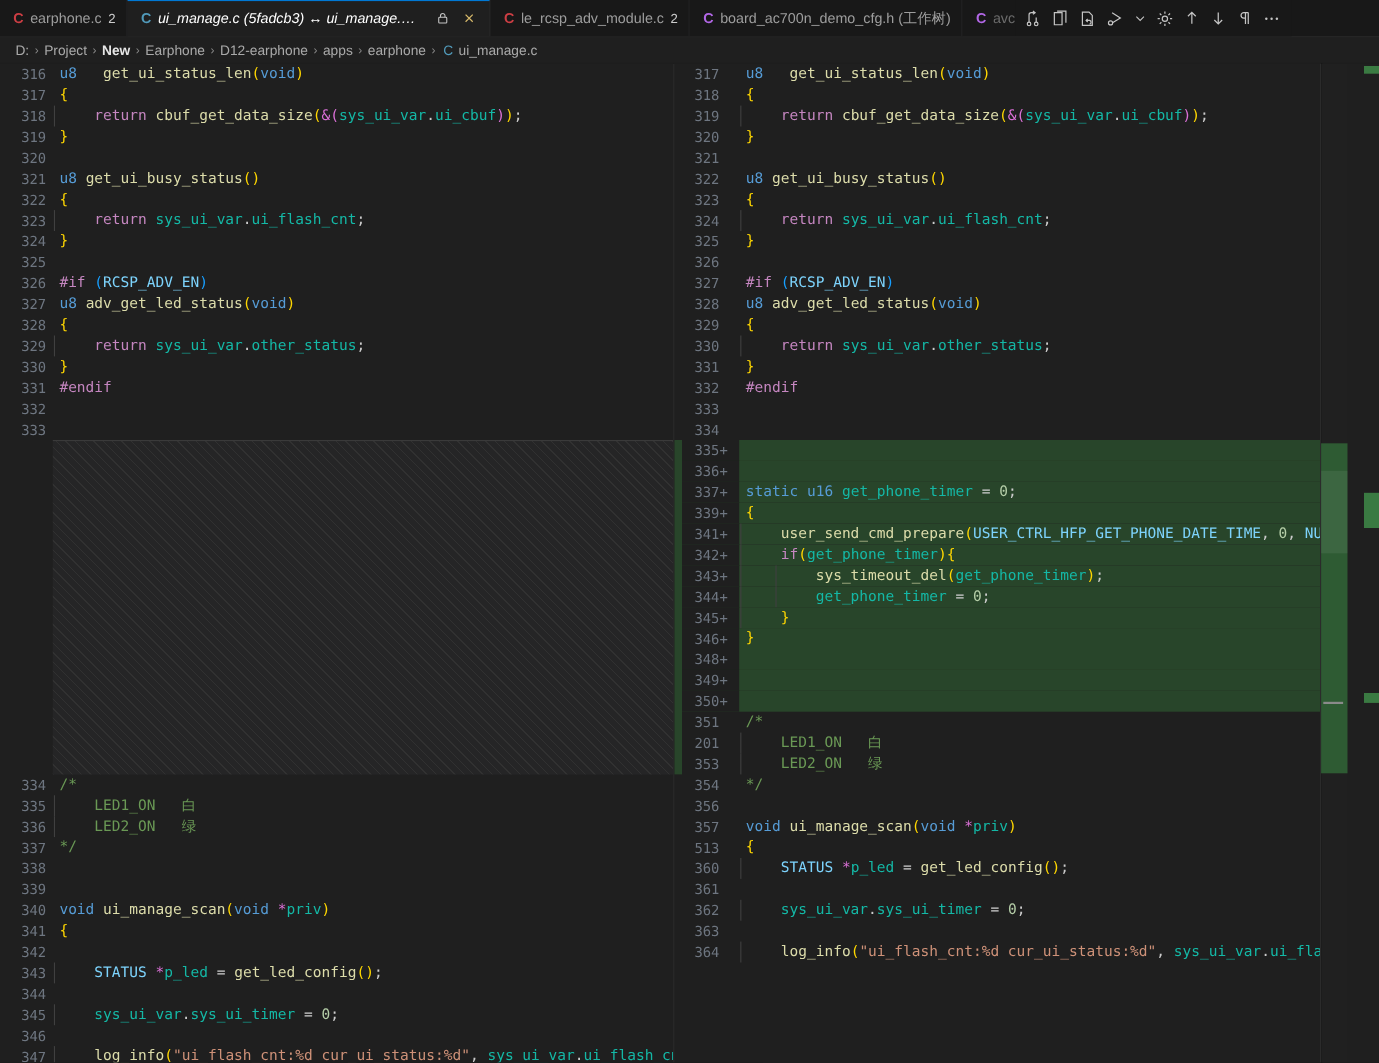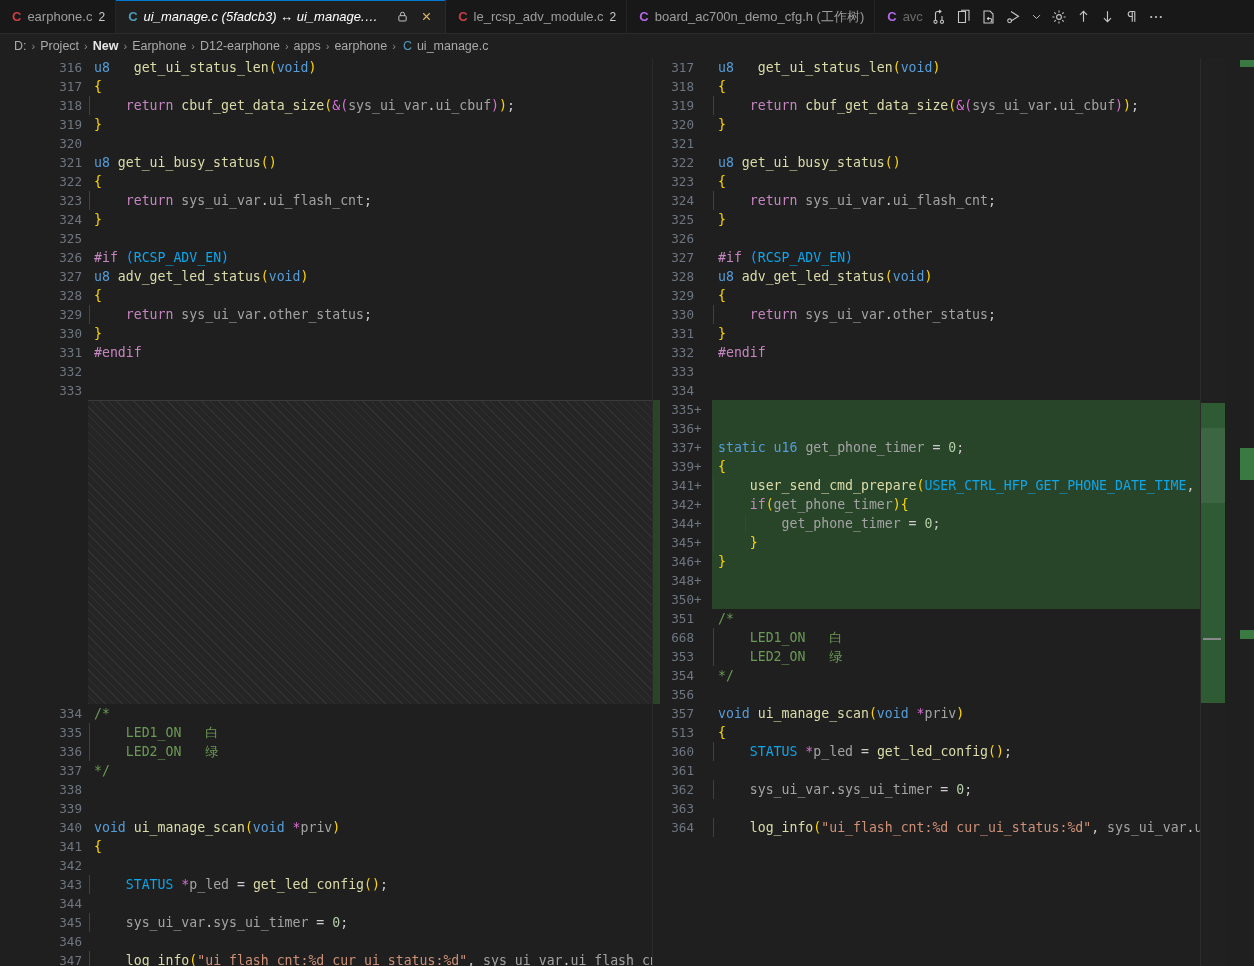--- a/index.html
+++ b/index.html
@@ -92,21 +92,21 @@
     position: relative;
     height: 908px;
     display: flex;
     background: #1f1f1f;
   }
   .pane {
     position: relative;
     overflow: hidden;
     background: #1f1f1f;
   }
-  .pane.left  { width: 612px; margin-left: 40px; }
+  .pane.left  { width: 612px; }
   .pane.mid   { width: 8px; background: #1f1f1f; border-left: 1px solid #2b2b2b; }
   .pane.right { width: 590px; }
 
   .codearea { position: relative; }
   .row {
     height: 19px; line-height: 19px;
     display: flex; align-items: stretch;
     font-family: "DejaVu Sans Mono", monospace;
     font-size: 13.2px;
     white-space: pre;
@@ -126,30 +126,30 @@
   .row.add { background: #28452a; }
   .row.add .gutter { background: #1f1f1f; }
 
   
   .ig { position: absolute; width: 1px; background: #404040; top: 0; bottom: 0; }
 
   
   .kw   { color: #569cd6; }   
   .kw2  { color: #c586c0; }
   .fn   { color: #dcdcaa; }
-  .var  { color: #a3a3a3; }
+  .var  { color: #14b8a6; }
   .num  { color: #b5cea8; }
   .str  { color: #ce9178; }
   .cmt  { color: #6a9955; }
   .pun  { color: #cccccc; }
   .brkY { color: #ffd700; }
   .brkP { color: #da70d6; }
   .brkB { color: #179fff; }
   .mac  { color: #c586c0; }
-  .cnst { color: #0ea5e9; }
+  .cnst { color: #7dd3fc; }
 
   
   .hatch {
     position: absolute;
     background-color: #252526;
     background-image: repeating-linear-gradient(
       45deg,
       #313131 0px, #313131 1px,
       #252526 1px, #252526 6px
     );
@@ -370,27 +370,29 @@
         <div class="row"><div class="gutter"><span class="gn">331</span><span class="plus" style="visibility:hidden">+</span></div><div class="code"><span class="brkY">}</span></div></div>
         <div class="row"><div class="gutter"><span class="gn">332</span><span class="plus" style="visibility:hidden">+</span></div><div class="code"><span class="mac">#endif</span></div></div>
         <div class="row"><div class="gutter"><span class="gn">333</span><span class="plus" style="visibility:hidden">+</span></div><div class="code"></div></div>
         <div class="row"><div class="gutter"><span class="gn">334</span><span class="plus" style="visibility:hidden">+</span></div><div class="code"></div></div>
         <div class="row add"><div class="gutter"><span class="gn">335</span><span class="plus">+</span></div><div class="code"></div></div>
         <div class="row add"><div class="gutter"><span class="gn">336</span><span class="plus">+</span></div><div class="code"></div></div>
         <div class="row add"><div class="gutter"><span class="gn">337</span><span class="plus">+</span></div><div class="code"><span class="kw">static</span> <span class="kw">u16</span> <span class="var">get_phone_timer</span> <span class="pun">=</span> <span class="num">0</span><span class="pun">;</span></div></div>
         <div class="row add"><div class="gutter"><span class="gn">339</span><span class="plus">+</span></div><div class="code"><span class="brkY">{</span></div></div>
         <div class="row add"><div class="gutter"><span class="gn">341</span><span class="plus">+</span></div><div class="code"><span class="ig" style="left:1px"></span>    <span class="fn">user_send_cmd_prepare</span><span class="brkY">(</span><span class="cnst">USER_CTRL_HFP_GET_PHONE_DATE_TIME</span><span class="pun">,</span> <span class="num">0</span><span class="pun">,</span> <span class="cnst">NULL</span></div></div>
         <div class="row add"><div class="gutter"><span class="gn">342</span><span class="plus">+</span></div><div class="code"><span class="ig" style="left:1px"></span>    <span class="kw2">if</span><span class="brkY">(</span><span class="var">get_phone_timer</span><span class="brkY">)</span><span class="brkY">{</span></div></div>
+        <div class="row add"><div class="gutter"><span class="gn">343</span><span class="plus">+</span></div><div class="code"><span class="ig" style="left:1px"></span><span class="ig" style="left:32.72px"></span>        <span class="fn">sys_timeout_del</span><span class="brkY">(</span><span class="var">get_phone_timer</span><span class="brkY">)</span><span class="pun">;</span></div></div>
         <div class="row add"><div class="gutter"><span class="gn">344</span><span class="plus">+</span></div><div class="code"><span class="ig" style="left:1px"></span><span class="ig" style="left:32.72px"></span>        <span class="var">get_phone_timer</span> <span class="pun">=</span> <span class="num">0</span><span class="pun">;</span></div></div>
         <div class="row add"><div class="gutter"><span class="gn">345</span><span class="plus">+</span></div><div class="code"><span class="ig" style="left:1px"></span>    <span class="brkY">}</span></div></div>
         <div class="row add"><div class="gutter"><span class="gn">346</span><span class="plus">+</span></div><div class="code"><span class="brkY">}</span></div></div>
         <div class="row add"><div class="gutter"><span class="gn">348</span><span class="plus">+</span></div><div class="code"></div></div>
+        <div class="row add"><div class="gutter"><span class="gn">349</span><span class="plus">+</span></div><div class="code"></div></div>
         <div class="row add"><div class="gutter"><span class="gn">350</span><span class="plus">+</span></div><div class="code"></div></div>
         <div class="row"><div class="gutter"><span class="gn">351</span><span class="plus" style="visibility:hidden">+</span></div><div class="code"><span class="cmt">/*</span></div></div>
-        <div class="row"><div class="gutter"><span class="gn">668</span><span class="plus" style="visibility:hidden">+</span></div><div class="code"><span class="ig" style="left:1px"></span><span class="cmt">    LED1_ON   白</span></div></div>
+        <div class="row"><div class="gutter"><span class="gn">201</span><span class="plus" style="visibility:hidden">+</span></div><div class="code"><span class="ig" style="left:1px"></span><span class="cmt">    LED1_ON   白</span></div></div>
         <div class="row"><div class="gutter"><span class="gn">353</span><span class="plus" style="visibility:hidden">+</span></div><div class="code"><span class="ig" style="left:1px"></span><span class="cmt">    LED2_ON   绿</span></div></div>
         <div class="row"><div class="gutter"><span class="gn">354</span><span class="plus" style="visibility:hidden">+</span></div><div class="code"><span class="cmt">*/</span></div></div>
         <div class="row"><div class="gutter"><span class="gn">356</span><span class="plus" style="visibility:hidden">+</span></div><div class="code"></div></div>
         <div class="row"><div class="gutter"><span class="gn">357</span><span class="plus" style="visibility:hidden">+</span></div><div class="code"><span class="kw">void</span> <span class="fn">ui_manage_scan</span><span class="brkY">(</span><span class="kw">void</span> <span class="brkP">*</span><span class="var">priv</span><span class="brkY">)</span></div></div>
         <div class="row"><div class="gutter"><span class="gn">513</span><span class="plus" style="visibility:hidden">+</span></div><div class="code"><span class="brkY">{</span></div></div>
         <div class="row"><div class="gutter"><span class="gn">360</span><span class="plus" style="visibility:hidden">+</span></div><div class="code"><span class="ig" style="left:1px"></span>    <span class="cnst">STATUS</span> <span class="brkP">*</span><span class="var">p_led</span> <span class="pun">=</span> <span class="fn">get_led_config</span><span class="brkY">(</span><span class="brkY">)</span><span class="pun">;</span></div></div>
         <div class="row"><div class="gutter"><span class="gn">361</span><span class="plus" style="visibility:hidden">+</span></div><div class="code"></div></div>
         <div class="row"><div class="gutter"><span class="gn">362</span><span class="plus" style="visibility:hidden">+</span></div><div class="code"><span class="ig" style="left:1px"></span>    <span class="var">sys_ui_var</span><span class="pun">.</span><span class="var">sys_ui_timer</span> <span class="pun">=</span> <span class="num">0</span><span class="pun">;</span></div></div>
         <div class="row"><div class="gutter"><span class="gn">363</span><span class="plus" style="visibility:hidden">+</span></div><div class="code"></div></div>
         <div class="row"><div class="gutter"><span class="gn">364</span><span class="plus" style="visibility:hidden">+</span></div><div class="code"><span class="ig" style="left:1px"></span>    <span class="fn">log_info</span><span class="brkY">(</span><span class="str">"ui_flash_cnt:%d cur_ui_status:%d"</span><span class="pun">,</span> <span class="var">sys_ui_var</span><span class="pun">.</span><span class="var">ui_flash_cnt</span></div></div>

